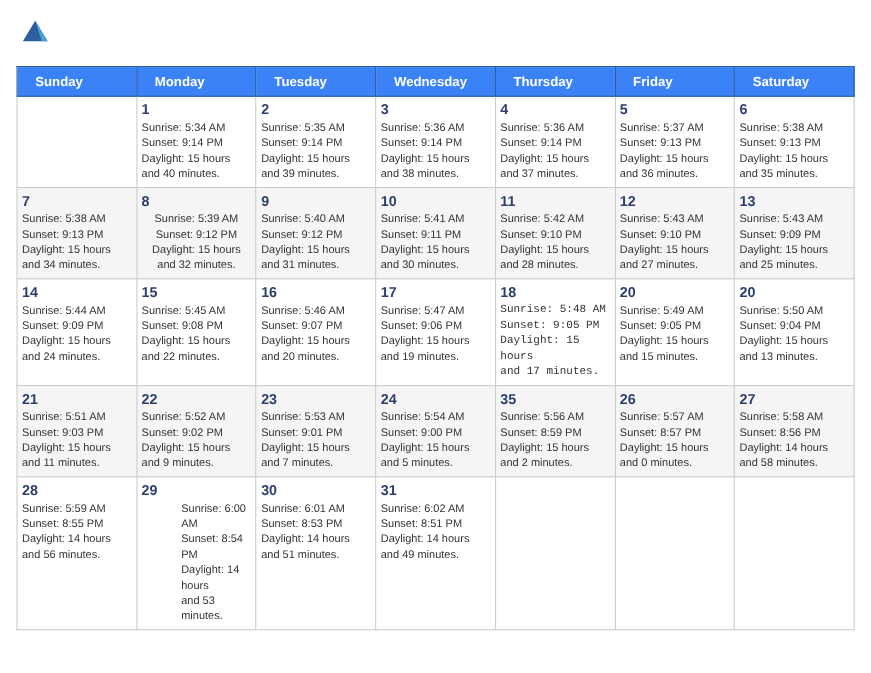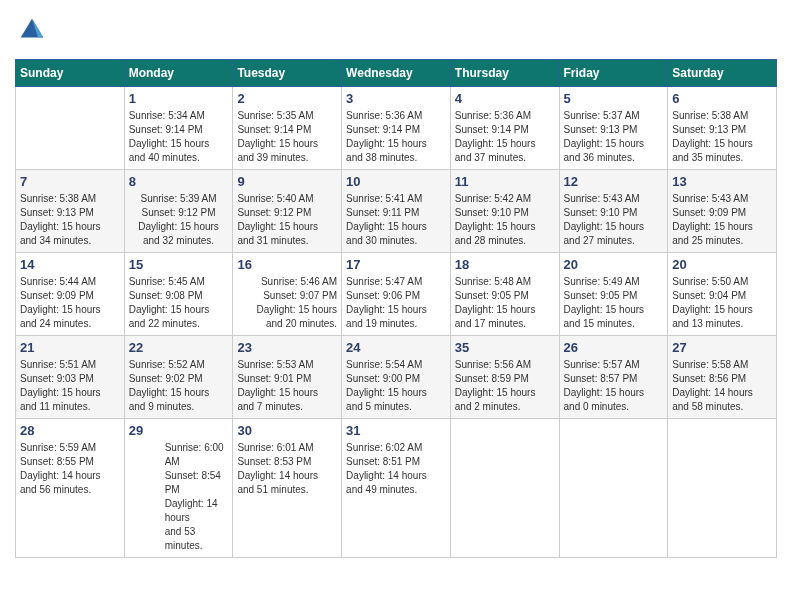--- a/index.html
+++ b/index.html
@@ -38,23 +38,23 @@
     .location-subtitle {
       font-size: 18px;
       color: #2c3e6b;
     }
     .calendar-table {
       width: 100%;
       border-collapse: collapse;
       font-size: 11px;
     }
     .calendar-table th {
-      background-color: #0f766e;
+      background-color: #3b82f6;
       color: white;
-      padding: 6px 4px;
+      padding: 6px 16px;
       text-align: left;
       font-size: 12px;
       font-weight: bold;
       border: 1px solid #2c5f9e;
     }
     .calendar-table td {
       border: 1px solid #ccc;
       vertical-align: top;
       padding: 4px;
       width: calc(100% / 7);
@@ -221,35 +221,35 @@
         </td>
         <td>
           <span class="day-number">15</span>
           <div class="day-info" style="white-space: pre-line;">Sunrise: 5:45 AM
 Sunset: 9:08 PM
 Daylight: 15 hours
 and 22 minutes.</div>
         </td>
         <td>
           <span class="day-number">16</span>
-          <div class="day-info" style="white-space: pre-line; text-align: right;">Sunrise: 5:46 AM
+          <div class="day-info" style="white-space: pre-line;">Sunrise: 5:46 AM
 Sunset: 9:07 PM
 Daylight: 15 hours
 and 20 minutes.</div>
         </td>
         <td>
           <span class="day-number">17</span>
           <div class="day-info" style="white-space: pre-line;">Sunrise: 5:47 AM
 Sunset: 9:06 PM
 Daylight: 15 hours
 and 19 minutes.</div>
         </td>
         <td>
           <span class="day-number">18</span>
-          <div class="day-info" style="white-space: pre-line;">Sunrise: 5:48 AM
+          <div class="day-info" style="white-space: pre-line; font-family: Liberation Mono, monospace;">Sunrise: 5:48 AM
 Sunset: 9:05 PM
 Daylight: 15 hours
 and 17 minutes.</div>
         </td>
         <td>
           <span class="day-number">20</span>
           <div class="day-info" style="white-space: pre-line;">Sunrise: 5:49 AM
 Sunset: 9:05 PM
 Daylight: 15 hours
 and 15 minutes.</div>

